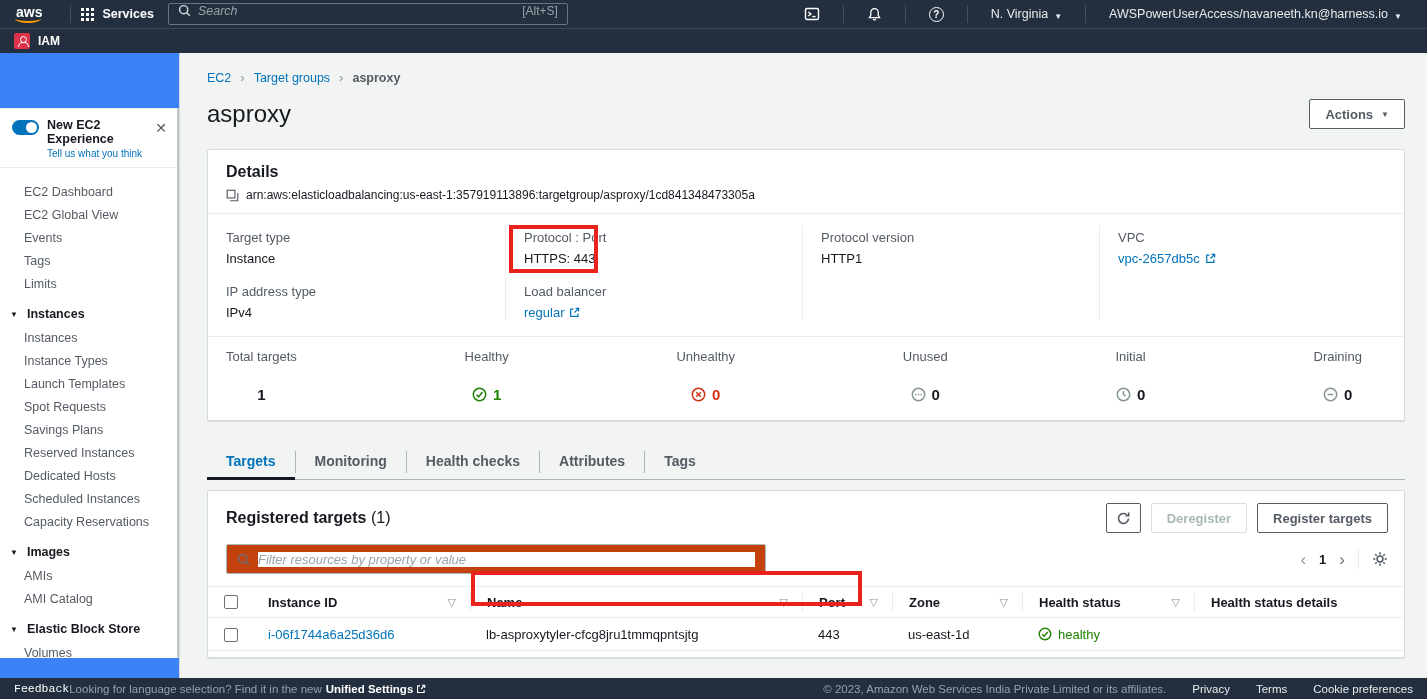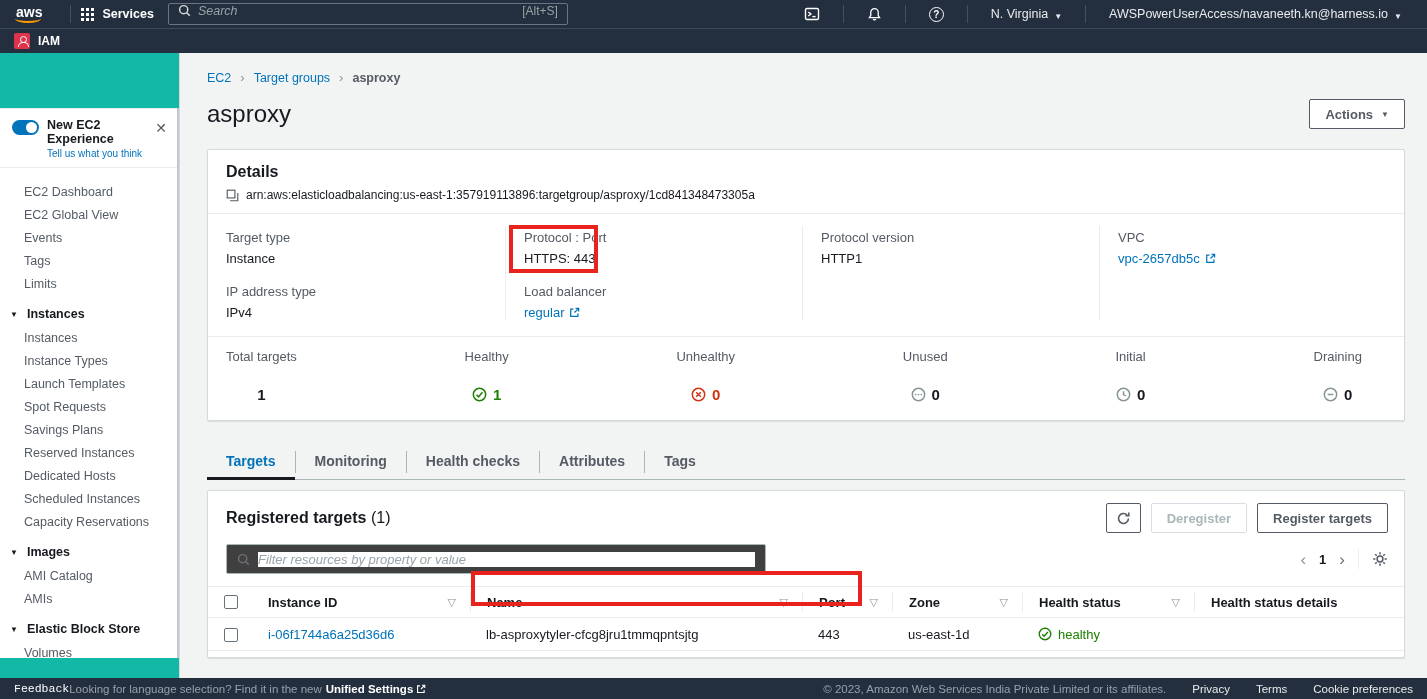--- a/index.html
+++ b/index.html
@@ -45,21 +45,21 @@
     border-top:1px solid #3d4a5c; display:flex; align-items:center; padding:0 14px; z-index:10;
   }
   .iam-chip { display:flex; align-items:center; gap:8px; cursor:pointer; }
   .iam-icon { width:16px; height:16px; background:#dd344c; border-radius:2px; position:relative; }
   .iam-icon::before { content:""; position:absolute; left:5.5px; top:3px; width:5px; height:5px; border:1.2px solid #fff; border-radius:50%; }
   .iam-icon::after { content:""; position:absolute; left:3.5px; top:9px; width:9px; height:4px; border:1.2px solid #fff; border-bottom:none; border-radius:5px 5px 0 0; }
   .iam-chip span { color:#fff; font-size:12px; font-weight:bold; }
   
   .body { position:absolute; top:53px; bottom:21px; left:0; right:0; display:flex; background:#f2f3f3; }
   
-  .sidebar { width:180px; flex:none; position:relative; background:#14b8a6; border-right:1px solid #d5dbdb; }
+  .sidebar { width:180px; flex:none; position:relative; background:#3b82f6; border-right:1px solid #d5dbdb; }
   .side-panel { position:absolute; top:55px; left:0; width:179px; height:550px; background:#fff; border-top:1px solid #eaeded; overflow:hidden; }
   .side-scroll { position:absolute; top:55px; right:0; width:2px; height:550px; background:#c1c7cd; }
   .exp-block { padding:9px 10px 8px 12px; border-bottom:1px solid #eaeded; display:flex; align-items:flex-start; gap:8px; }
   .toggle { flex:none; width:27px; height:15px; background:#0073bb; border-radius:8px; position:relative; margin-top:2px; cursor:pointer; }
   .toggle::after { content:""; position:absolute; right:2px; top:2px; width:11px; height:11px; background:#fff; border-radius:50%; }
   .exp-text { flex:1; }
   .exp-title { font-size:12.5px; font-weight:bold; color:#16191f; }
   .exp-sub { font-size:10px; color:#0073bb; margin-top:2px; cursor:pointer; }
   .exp-close { flex:none; color:#545b64; font-size:14px; cursor:pointer; padding:2px 2px; }
   .nav-list { padding:12px 0 0 0; }
@@ -109,21 +109,21 @@
   .tab.active { color:#0073bb; border-bottom-color:#16191f; }
   .tab-sep { width:1px; height:22px; background:#aab7b8; align-self:center; }
   
   .targets-card { margin-top:10px; padding-bottom:6px; }
   .tp-head { display:flex; justify-content:space-between; align-items:center; padding:12px 16px 0 18px; }
   .tp-title { font-size:16px; color:#16191f; }
   .tp-title b { font-weight:bold; }
   .tp-count { font-weight:400; color:#16191f; }
   .tp-btns { display:flex; gap:10px; }
   .filter-row { display:flex; justify-content:space-between; align-items:center; padding:11px 16px 0 18px; }
-  .filter-box { width:540px; height:30px; border:1px solid #aab7b8; border-radius:2px; display:flex; align-items:center; gap:8px; padding:0 10px; background:#404040; }
+  .filter-box { width:540px; height:30px; border:1px solid #aab7b8; border-radius:2px; display:flex; align-items:center; gap:8px; padding:0 10px; background:#c2410c; }
   .filter-box input { flex:1; border:none; outline:none; font-size:13px; font-style:italic; color:#16191f; font-family:"Liberation Sans",sans-serif; }
   .filter-box input::placeholder { color:#99a3a9; font-style:italic; }
   .pager { display:flex; align-items:center; gap:13px; }
   .pg-chev { font-size:17px; color:#879596; cursor:pointer; line-height:1; }
   .pg-chev.fwd { color:#687078; }
   .pg-num { font-size:13px; font-weight:bold; color:#16191f; cursor:pointer; }
   .pg-sep { width:1px; height:20px; background:#eaeded; }
   
   table { width:100%; border-collapse:collapse; margin-top:12px; font-size:13px; }
   thead tr { border-top:1px solid #eaeded; border-bottom:1px solid #eaeded; }
@@ -249,22 +249,22 @@
           <div class="nav-item">Savings Plans</div>
           <div class="nav-item">Reserved Instances</div>
           <div class="nav-item">Dedicated Hosts</div>
           <div class="nav-item">Scheduled Instances</div>
           <div class="nav-item">Capacity Reservations</div>
 
           <div class="nav-header">
             <span class="tri">▼</span>
             <span>Images</span>
           </div>
+          <div class="nav-item">AMIs</div>
           <div class="nav-item">AMI Catalog</div>
-          <div class="nav-item">AMIs</div>
 
           <div class="nav-header">
             <span class="tri">▼</span>
             <span>Elastic Block Store</span>
           </div>
           <div class="nav-item">Volumes</div>
 
         </nav>
       </div>
       <div class="side-scroll"></div>

